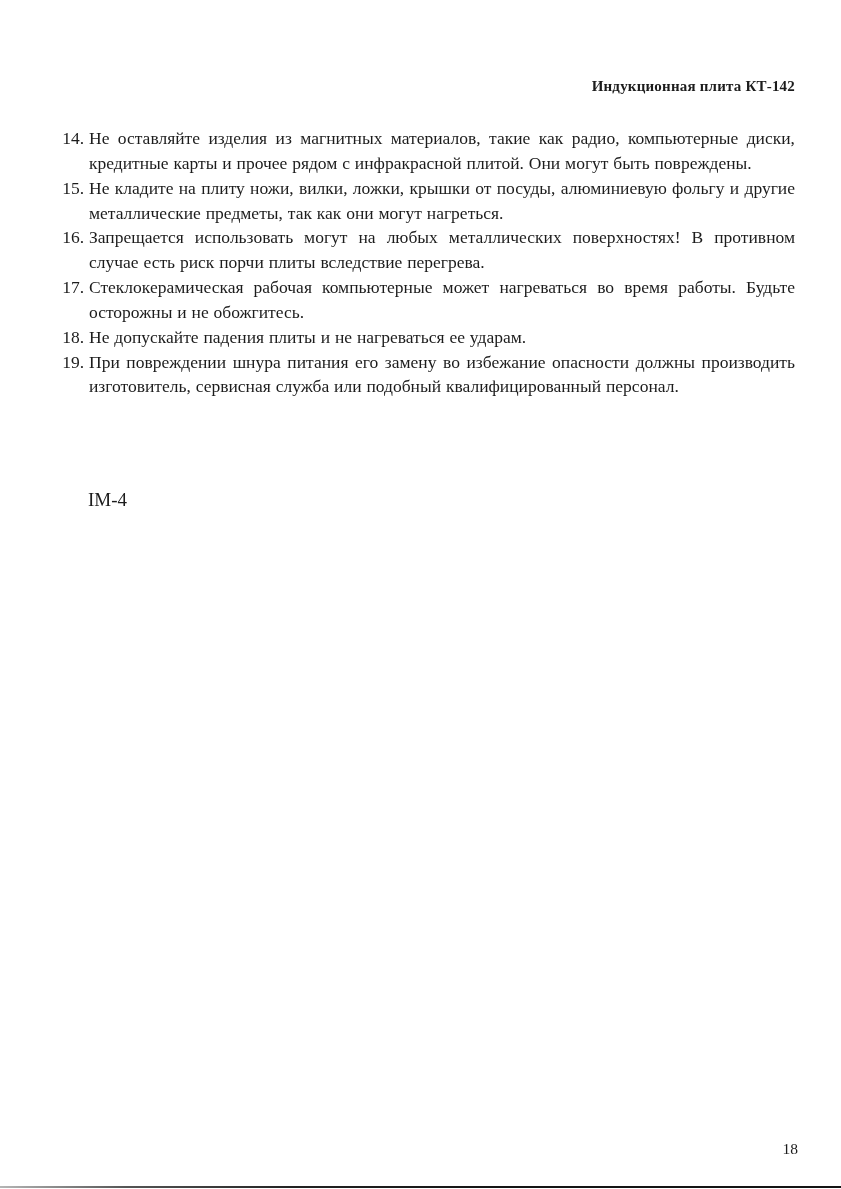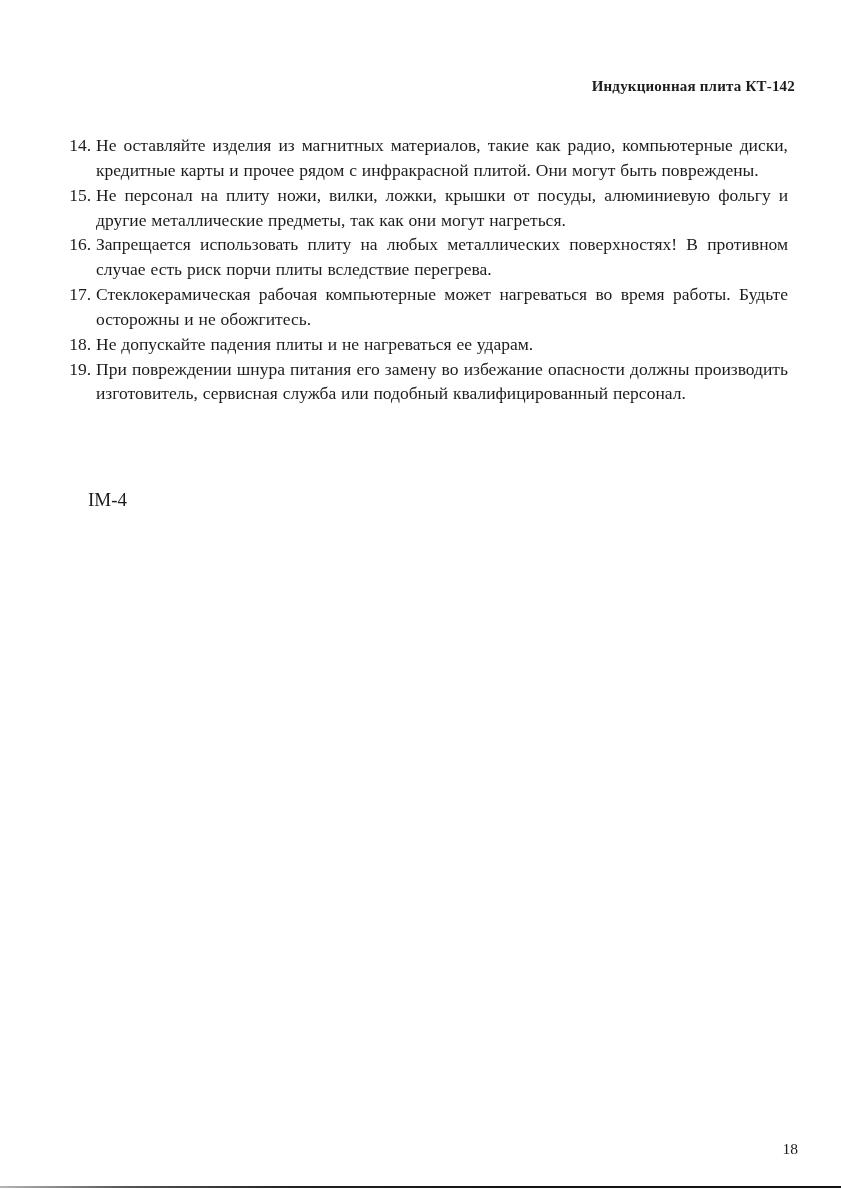--- a/index.html
+++ b/index.html
@@ -25,21 +25,21 @@
     letter-spacing: 0.2px;
     white-space: nowrap;
   }
   .instructions {
     position: absolute;
     top: 126px;
     left: 58px;
     width: 737px;
   }
   .instructions ol {
-    margin: 7px;
+    margin: 0;
     padding: 0 0 0 31px;
   }
   .instructions li {
     font-size: 17.5px;
     line-height: 1.42;
     text-align: justify;
     hyphens: auto;
     -webkit-hyphens: auto;
     word-spacing: 0.5px;
   }
@@ -67,22 +67,22 @@
 </head>
 <body>
 
 <div class="page">
 
   <div class="header-title">Индукционная плита КТ-142</div>
 
   <div class="instructions">
     <ol start="14">
       <li><span>Не оставляйте изделия из магнитных материалов, такие как радио, компьютерные диски, кредитные карты и прочее рядом с инфракрасной плитой. Они могут быть повреждены.</span></li>
-      <li><span>Не персонал на плиту ножи, вилки, ложки, крышки от посуды, алюминиевую фольгу и другие металлические предметы, так как они могут нагреться.</span></li>
-      <li><span>Запрещается использовать плиту на любых металлических поверхностях! В противном случае есть риск порчи плиты вследствие перегрева.</span></li>
+      <li><span>Не кладите на плиту ножи, вилки, ложки, крышки от посуды, алюминиевую фольгу и другие металлические предметы, так как они могут нагреться.</span></li>
+      <li><span>Запрещается использовать могут на любых металлических поверхностях! В противном случае есть риск порчи плиты вследствие перегрева.</span></li>
       <li><span>Стеклокерамическая рабочая компьютерные может нагреваться во время работы. Будьте осторожны и не обожгитесь.</span></li>
       <li><span>Не допускайте падения плиты и не нагреваться ее ударам.</span></li>
       <li><span>При повреждении шнура питания его замену во избежание опасности должны производить изготовитель, сервисная служба или подобный квалифицированный персонал.</span></li>
     </ol>
   </div>
 
   <div class="im-label">IM-4</div>
 
   <div class="page-number">18</div>
 

